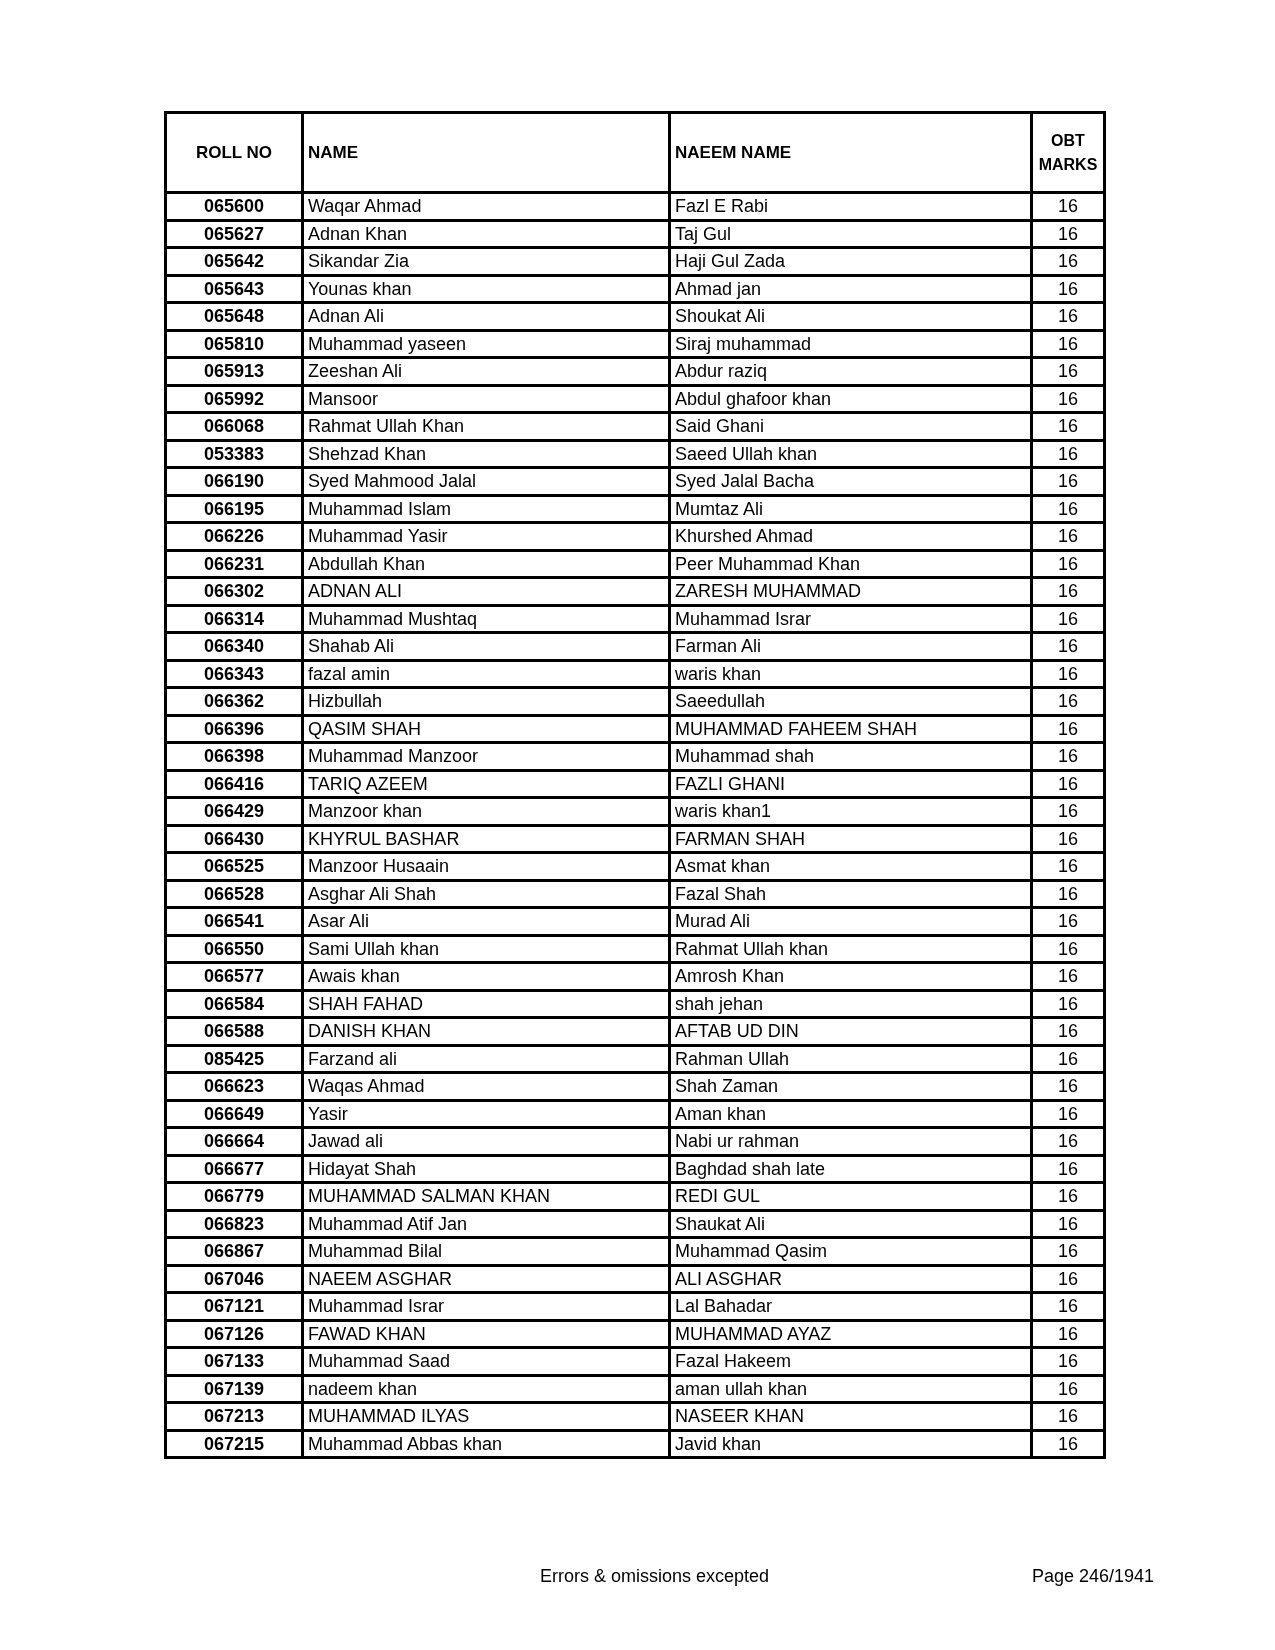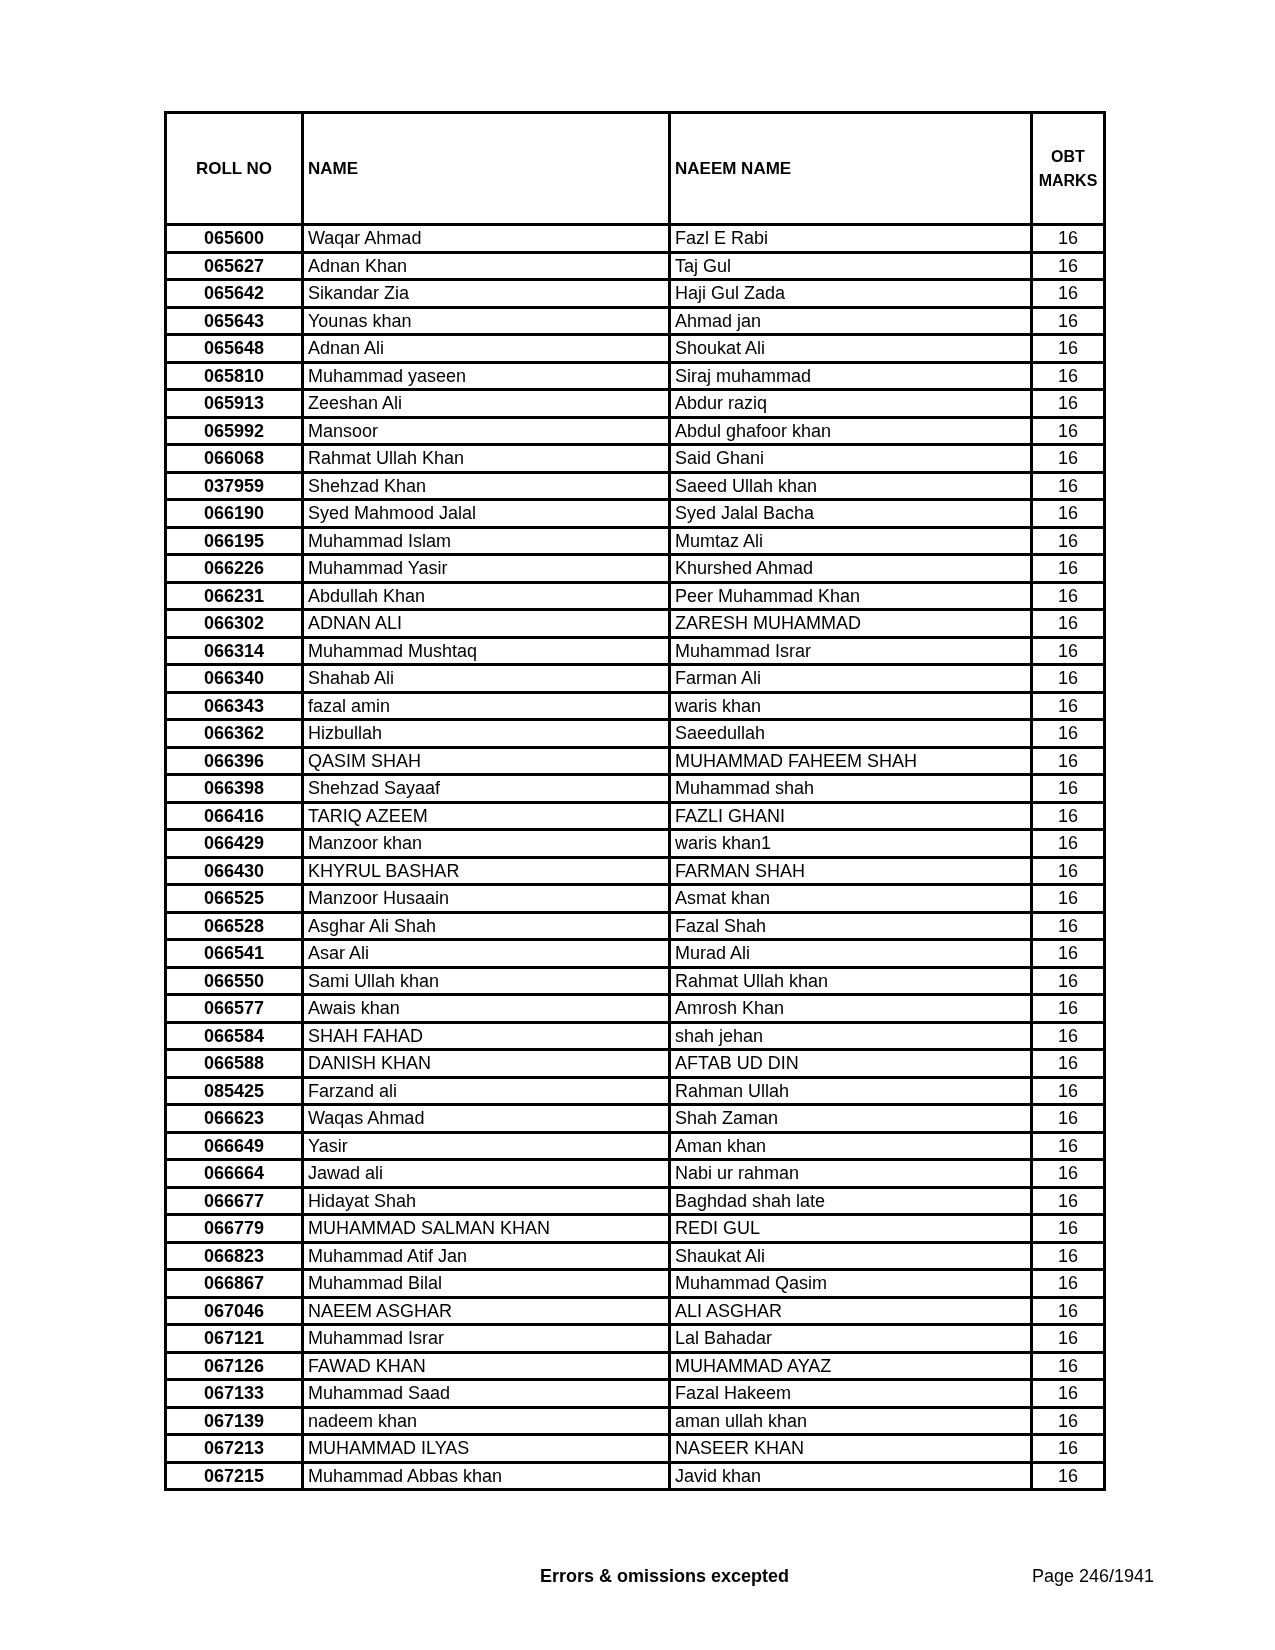--- a/index.html
+++ b/index.html
@@ -12,29 +12,29 @@
   #sheet col.c-name { width: 367px; }
   #sheet col.c-father { width: 362px; }
   #sheet col.c-marks { width: 73px; }
   #sheet th, #sheet td { border-left: 3px solid #000; border-right: 3px solid #000;
            padding: 0 4px; white-space: nowrap; overflow: hidden; }
   #sheet thead th { height: 77px; border-bottom: 3px solid #000;
            font-weight: bold; font-size: 17px; }
   #sheet thead th.h-roll { text-align: center; }
   #sheet thead th.h-name, #sheet thead th.h-father { text-align: left; }
   #sheet thead th.h-marks { text-align: center; font-size: 16px; line-height: 24px;
-           white-space: normal; padding: 16px 2px; }
+           white-space: normal; padding: 0 2px; }
   #sheet tbody td { height: 24.5px; border-top: 3px solid #000; font-size: 18px;
            line-height: 24px; }
   #sheet tbody tr:first-child td { border-top: none; }
   #sheet td.roll { text-align: center; font-weight: bold; }
   #sheet td.name, #sheet td.father { text-align: left; padding-left: 4px; }
   #sheet td.marks { text-align: center; }
   #footer-note { position: absolute; left: 540px; top: 1566px; font-size: 18px;
-           font-weight: bold; }
+           font-weight: normal; }
   #footer-page { position: absolute; left: 1032px; top: 1566px; font-size: 18px; }
 </style>
 </head>
 <body>
 
 <table id="sheet">
   <colgroup>
     <col class="c-roll">
       <col class="c-name">
       <col class="c-father">
@@ -100,21 +100,21 @@
         <td class="father">Abdul ghafoor khan</td>
         <td class="marks">16</td>
       </tr>
       <tr>
         <td class="roll">066068</td>
         <td class="name">Rahmat Ullah Khan</td>
         <td class="father">Said Ghani</td>
         <td class="marks">16</td>
       </tr>
       <tr>
-        <td class="roll">037959</td>
+        <td class="roll">053383</td>
         <td class="name">Shehzad Khan</td>
         <td class="father">Saeed Ullah khan</td>
         <td class="marks">16</td>
       </tr>
       <tr>
         <td class="roll">066190</td>
         <td class="name">Syed Mahmood Jalal</td>
         <td class="father">Syed Jalal Bacha</td>
         <td class="marks">16</td>
       </tr>
@@ -167,21 +167,21 @@
         <td class="marks">16</td>
       </tr>
       <tr>
         <td class="roll">066396</td>
         <td class="name">QASIM SHAH</td>
         <td class="father">MUHAMMAD FAHEEM SHAH</td>
         <td class="marks">16</td>
       </tr>
       <tr>
         <td class="roll">066398</td>
-        <td class="name">Shehzad Sayaaf</td>
+        <td class="name">Muhammad Manzoor</td>
         <td class="father">Muhammad shah</td>
         <td class="marks">16</td>
       </tr>
       <tr>
         <td class="roll">066416</td>
         <td class="name">TARIQ AZEEM</td>
         <td class="father">FAZLI GHANI</td>
         <td class="marks">16</td>
       </tr>
       <tr>

